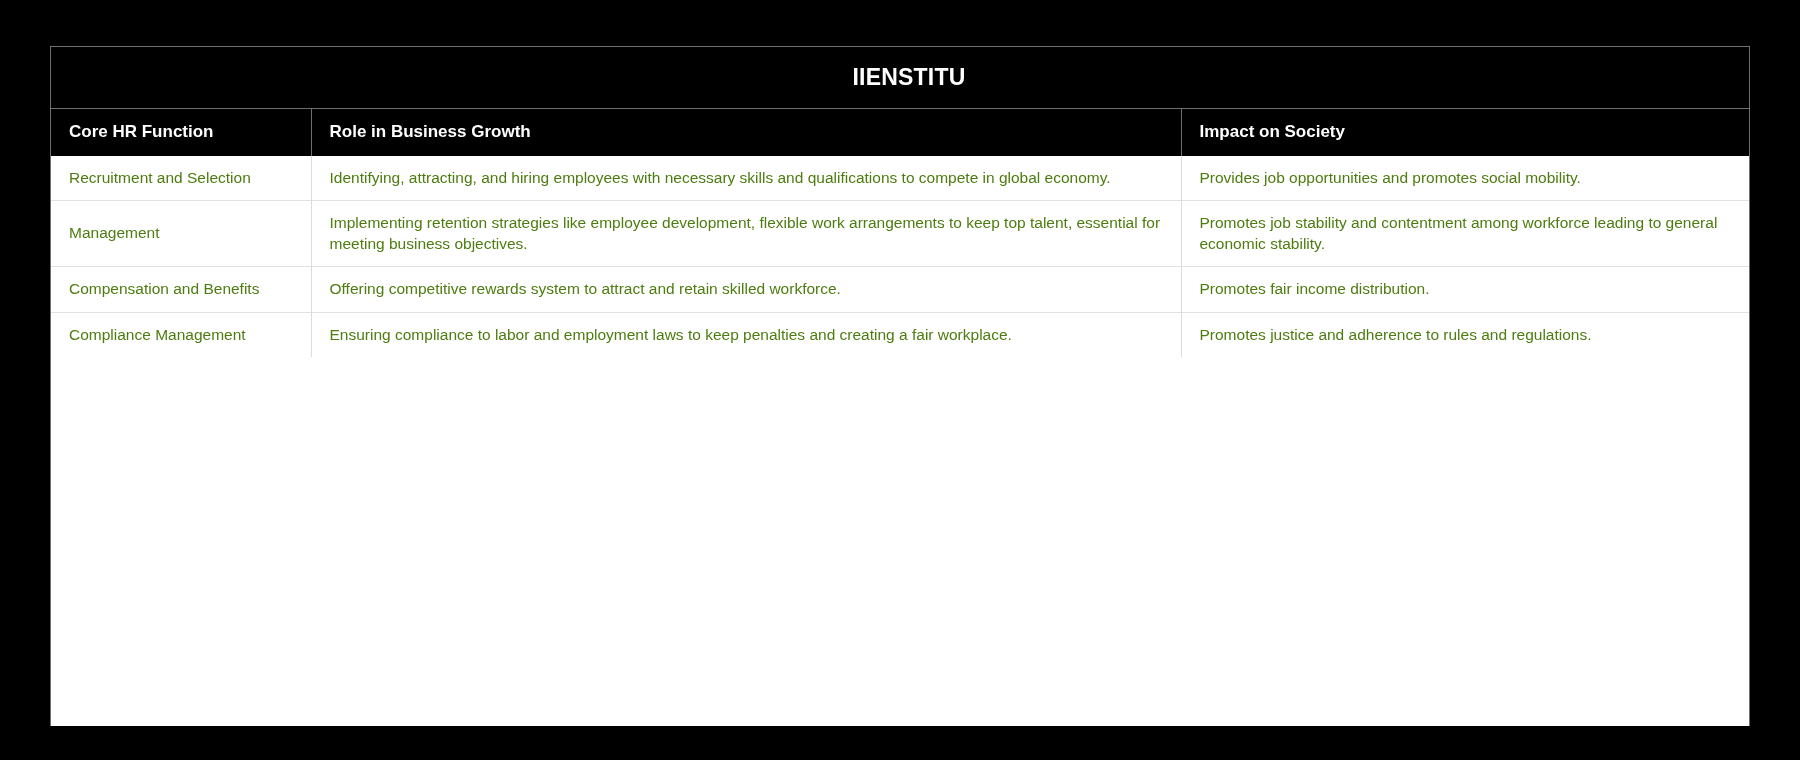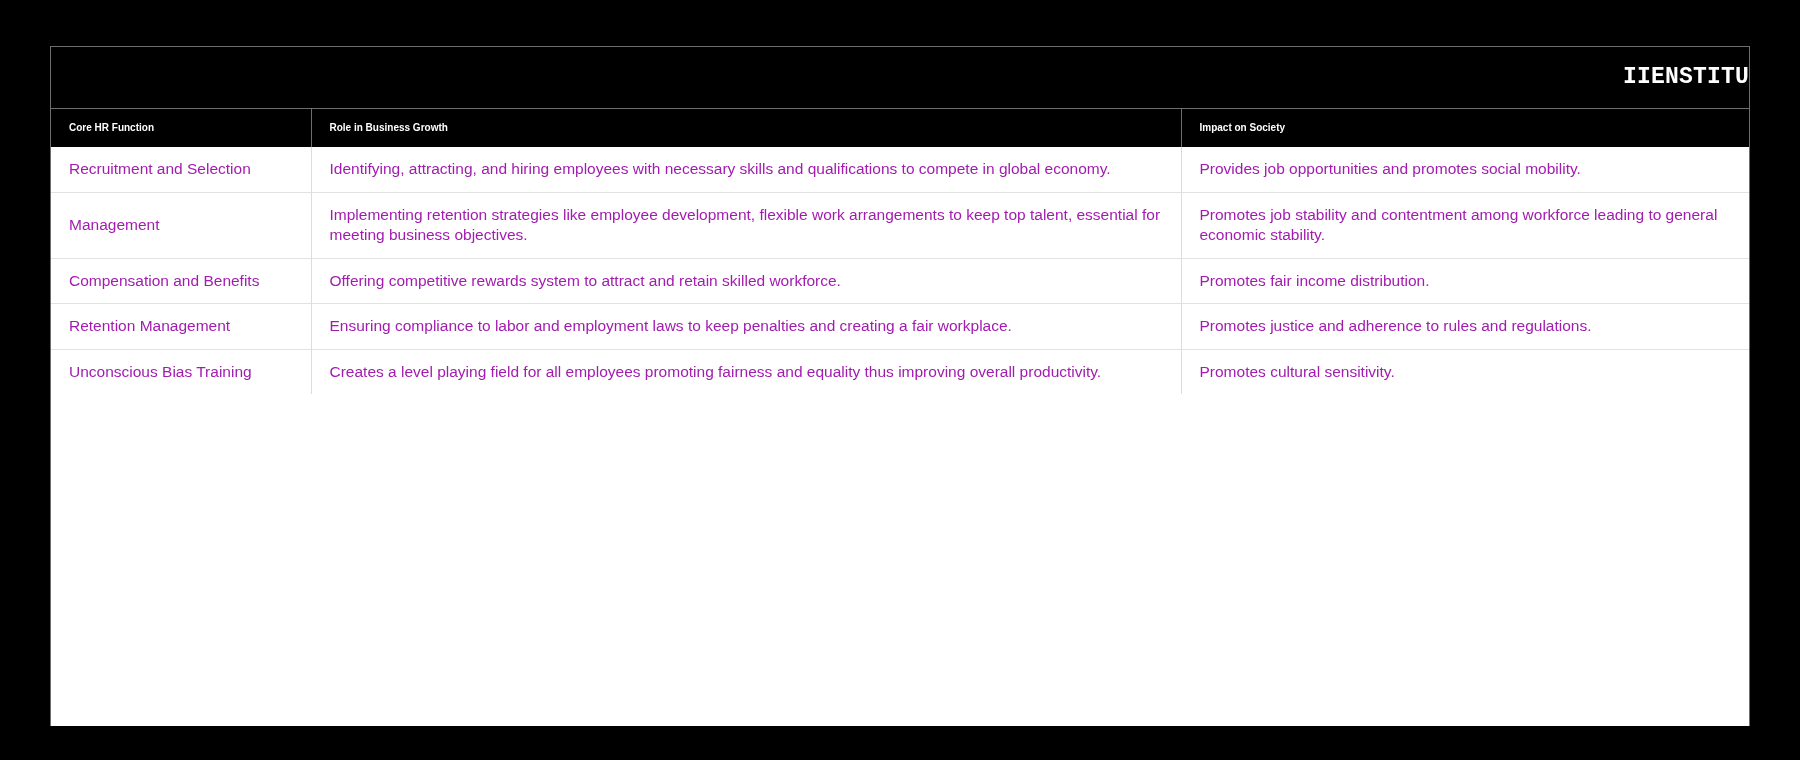--- a/index.html
+++ b/index.html
@@ -46,49 +46,48 @@
 
   
   col.c1 { width: 260px; }
   col.c2 { width: 870px; }
   col.c3 { width: 568px; }
 
   
   tr.brand-row th {
     background: #000000;
     color: #ffffff;
-    text-align: right;
+    text-align: center;
     font-size: 23px;
     font-weight: bold;
     letter-spacing: 0.2px;
     padding: 18px 0 18px 18px;
     border: none;
     border-bottom: 1px solid #6e6e6e;
     line-height: 1.1;
-    font-family: Liberation Mono, monospace;
   }
 
   
   tr.head-row th {
     background: #000000;
     color: #ffffff;
     text-align: left;
-    font-size: 10px;
+    font-size: 17px;
     font-weight: bold;
     padding: 13px 16px 13px 18px;
     border-right: 1px solid #6e6e6e;
     vertical-align: middle;
     line-height: 1.2;
   }
   tr.head-row th:last-child { border-right: none; }
 
   
   tbody td {
     background: #ffffff;
-    color: #a21caf;
+    color: #4d7c0f;
     font-size: 15.5px;
     line-height: 1.32;
     padding: 12px 20px 12px 18px;
     vertical-align: middle;
     border-top: 1px solid #e2e2e2;
     border-right: 1px solid #dcdcdc;
     word-wrap: break-word;
   }
   tbody td:last-child { border-right: none; }
   tbody tr:first-child td { border-top: none; }
@@ -131,26 +130,21 @@
           <td class="col-fn">Management</td>
           <td class="col-role">Implementing retention strategies like employee development, flexible work arrangements to keep top talent, essential for meeting business objectives.</td>
           <td class="col-soc">Promotes job stability and contentment among workforce leading to general economic stability.</td>
         </tr>
         <tr>
           <td class="col-fn">Compensation and Benefits</td>
           <td class="col-role">Offering competitive rewards system to attract and retain skilled workforce.</td>
           <td class="col-soc">Promotes fair income distribution.</td>
         </tr>
         <tr>
-          <td class="col-fn">Retention Management</td>
+          <td class="col-fn">Compliance Management</td>
           <td class="col-role">Ensuring compliance to labor and employment laws to keep penalties and creating a fair workplace.</td>
           <td class="col-soc">Promotes justice and adherence to rules and regulations.</td>
-        </tr>
-        <tr>
-          <td class="col-fn">Unconscious Bias Training</td>
-          <td class="col-role">Creates a level playing field for all employees promoting fairness and equality thus improving overall productivity.</td>
-          <td class="col-soc">Promotes cultural sensitivity.</td>
         </tr>
       </tbody>
     </table>
   </div>
 
 </div>
 
 </body></html>

